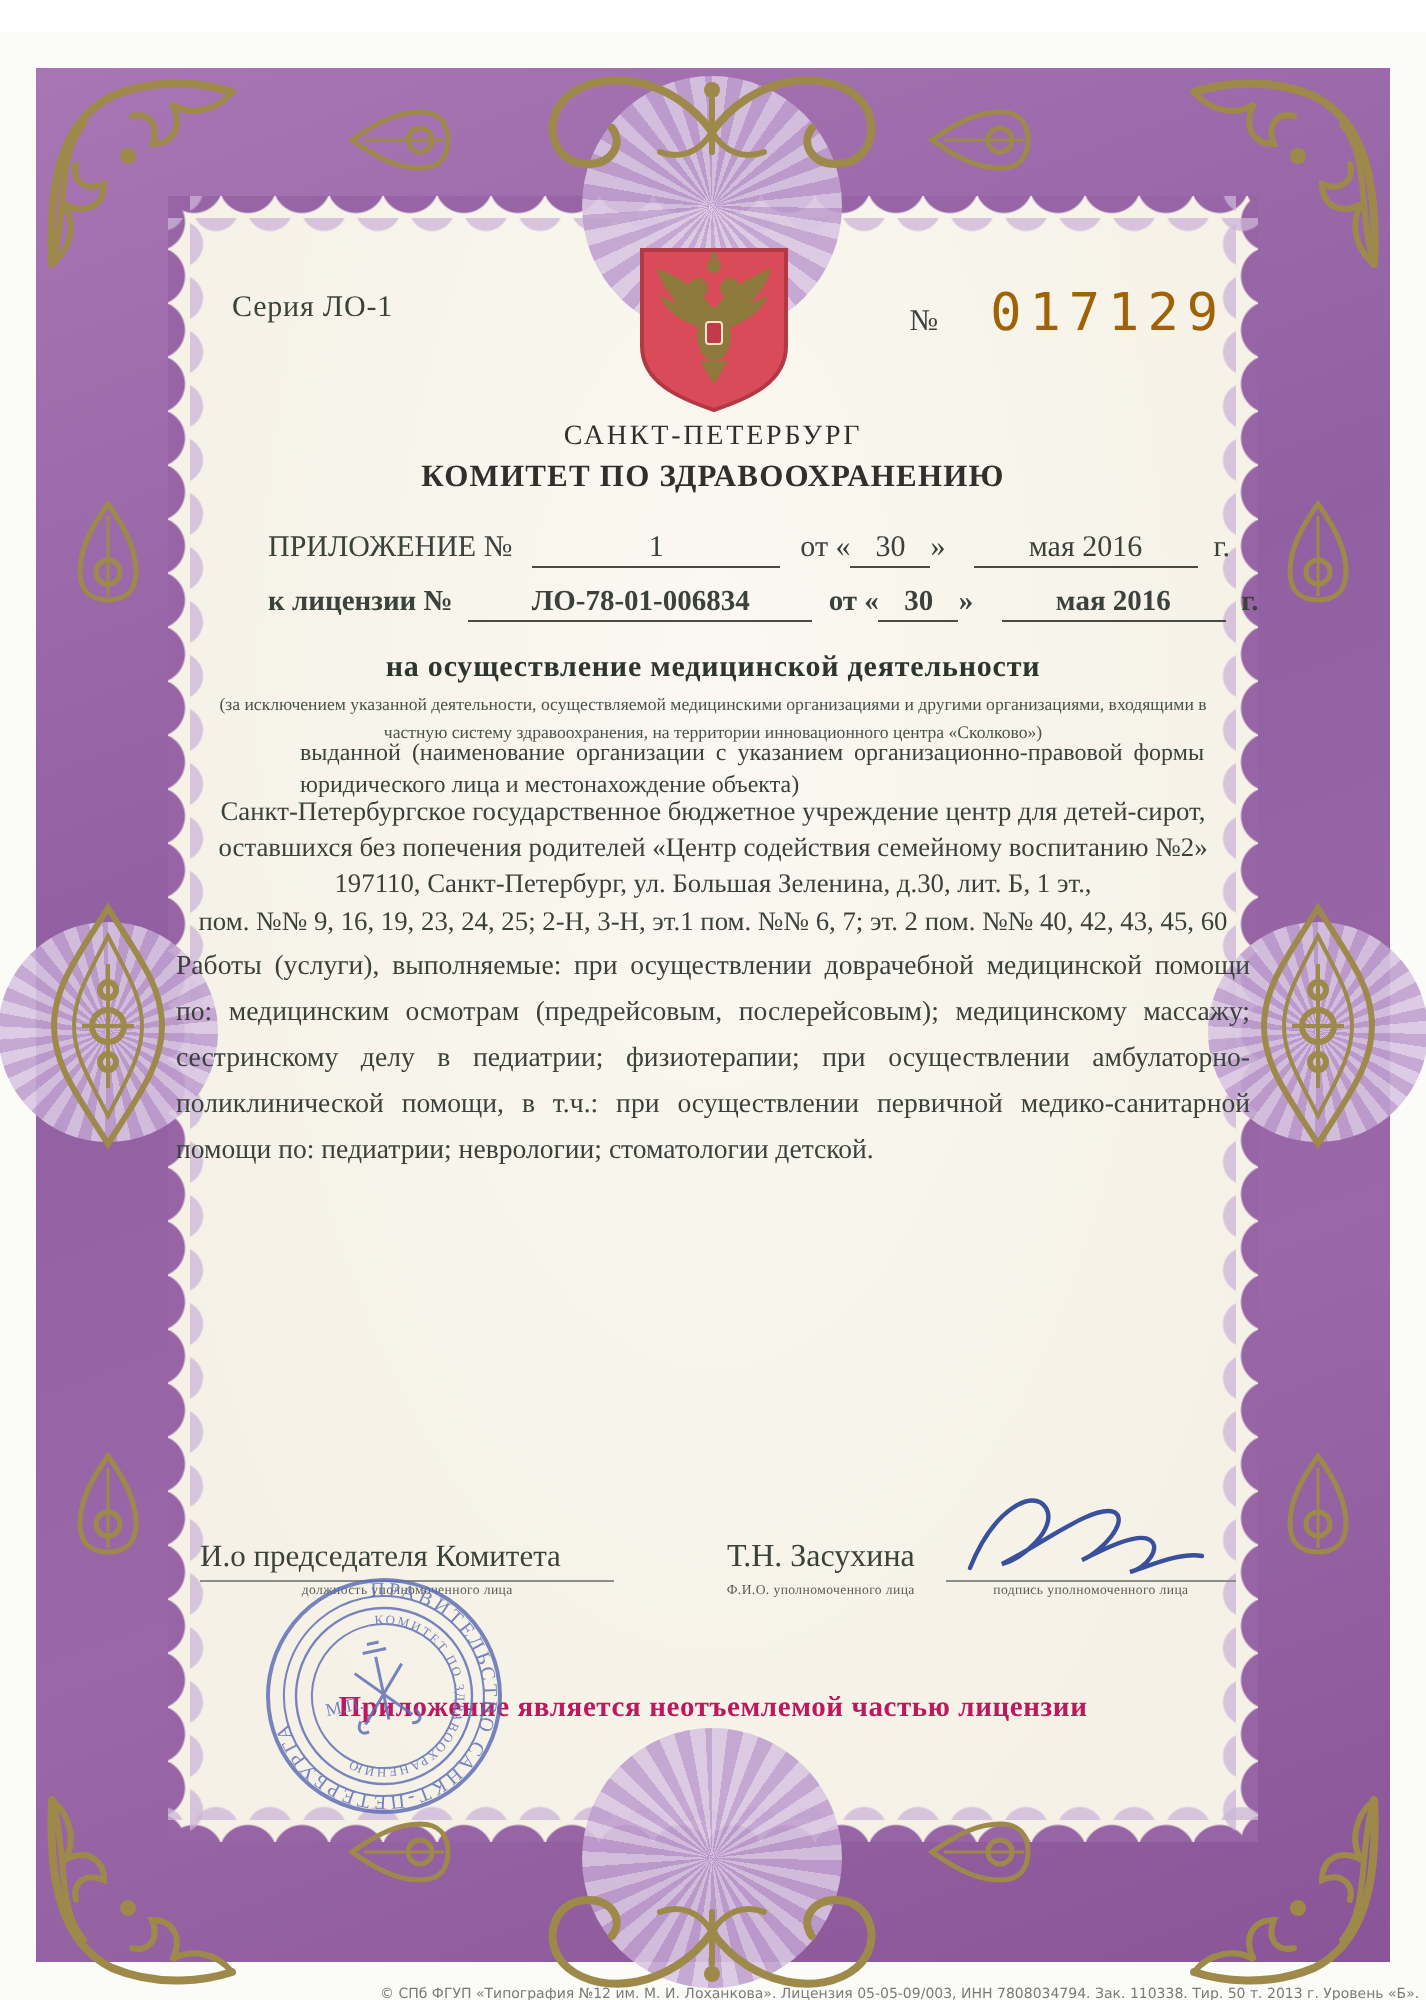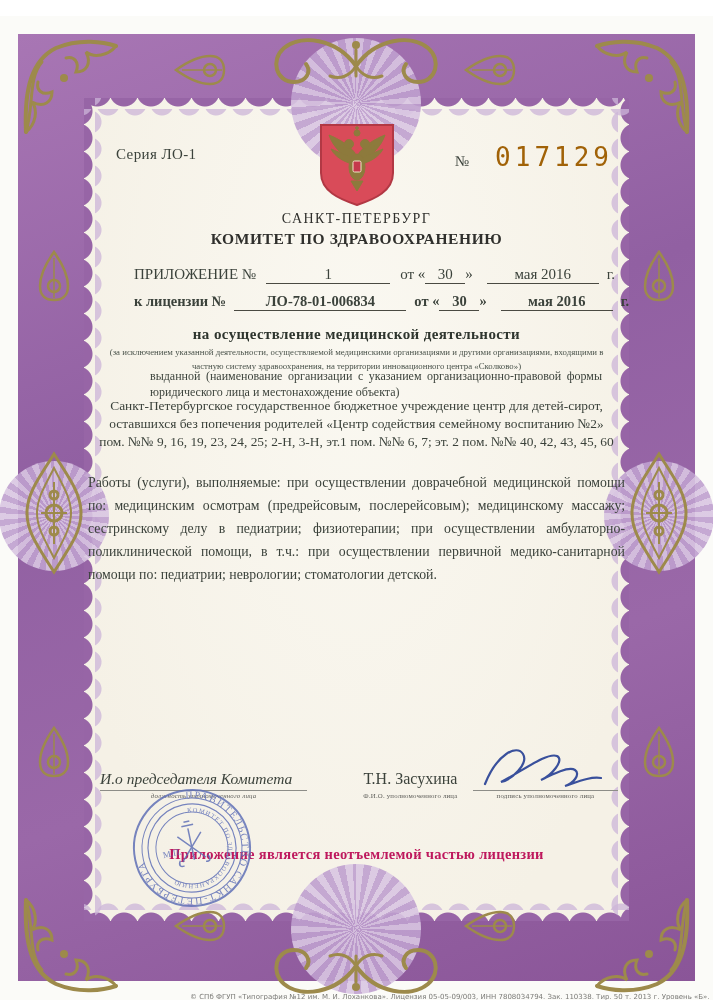--- a/index.html
+++ b/index.html
@@ -87,21 +87,21 @@
           font-size:8.8px; line-height:1.55; color:#49524a; }
   .issued { left:150px; width:452px; top:352px; font-size:12px;
             line-height:1.35; text-align:justify; }
   .orgblock { left:86px; right:86px; top:381px; text-align:center;
               font-size:13.4px; line-height:1.36; color:#3a413a; }
   .works { left:88px; right:88px; top:455px; font-size:13.8px; line-height:1.67;
            text-align:justify; color:#3a413a; }
 
   .sigrow { left:100px; right:95px; top:744px; display:flex; }
   .sigcol { display:flex; flex-direction:column; }
-  .sc1 { width:40%;font-style:italic; } .sc2 { width:27%; margin-left:2%;align-items:flex-end; } .sc3 { width:28%; margin-left:3%; }
+  .sc1 { width:40%; } .sc2 { width:27%; margin-left:2%;align-items:flex-end; } .sc3 { width:28%; margin-left:3%; }
   .sigval { min-height:28px; display:flex; align-items:flex-end; }
   .sc1 .sigval { font-size:15.5px; }
   .sc2 .sigval { font-size:16px; justify-content:center; }
   .sigline { border-top:1px solid #8d8d88; margin-top:2px; }
   .siglabel { font-size:6.8px; color:#5c5c58; text-align:center;
               letter-spacing:.2px; padding-top:1px; }
   .signature-wrap { position:relative; height:28px; }
   .signature-wrap svg { position:absolute; left:4px; bottom:-4px; }
 
   .stamp { left:112px; top:752px; width:160px; height:160px;
@@ -233,20 +233,21 @@
       <span class="blank b-month">мая 2016</span>
       <span>г.</span>
     </div>
 
     <div class="abs act-title">на осуществление медицинской деятельности</div>
     <div class="abs excl">(за исключением указанной деятельности, осуществляемой медицинскими организациями и другими организациями, входящими в частную систему здравоохранения, на территории инновационного центра «Сколково»)</div>
     <div class="abs issued">выданной (наименование организации с указанием организационно-правовой формы юридического лица и местонахождение объекта)</div>
 
     <div class="abs orgblock">
       <div>Санкт-Петербургское государственное бюджетное учреждение центр для детей-сирот, оставшихся без попечения родителей «Центр содействия семейному воспитанию №2»</div>
+      <div>197110, Санкт-Петербург, ул. Большая Зеленина, д.30, лит. Б, 1 эт.,</div>
       <div>пом. №№ 9, 16, 19, 23, 24, 25; 2-Н, 3-Н, эт.1 пом. №№ 6, 7; эт. 2 пом. №№ 40, 42, 43, 45, 60</div>
     </div>
 
     <div class="abs works">Работы (услуги), выполняемые: при осуществлении доврачебной медицинской помощи по: медицинским осмотрам (предрейсовым, послерейсовым); медицинскому массажу; сестринскому делу в педиатрии; физиотерапии; при осуществлении амбулаторно-поликлинической помощи, в т.ч.: при осуществлении первичной медико-санитарной помощи по: педиатрии; неврологии; стоматологии детской.</div>
 
     <div class="abs sigrow">
       <div class="sigcol sc1">
         <div class="sigval">И.о председателя Комитета</div>
         <div class="sigline"></div>
         <div class="siglabel">должность уполномоченного лица</div>

